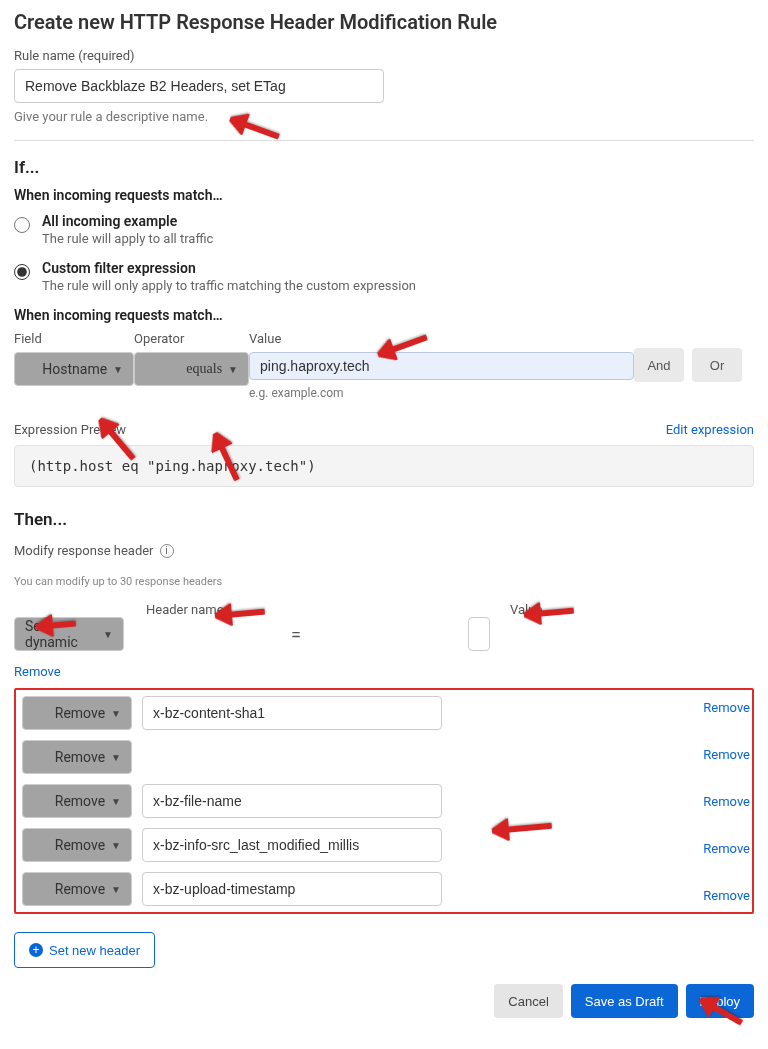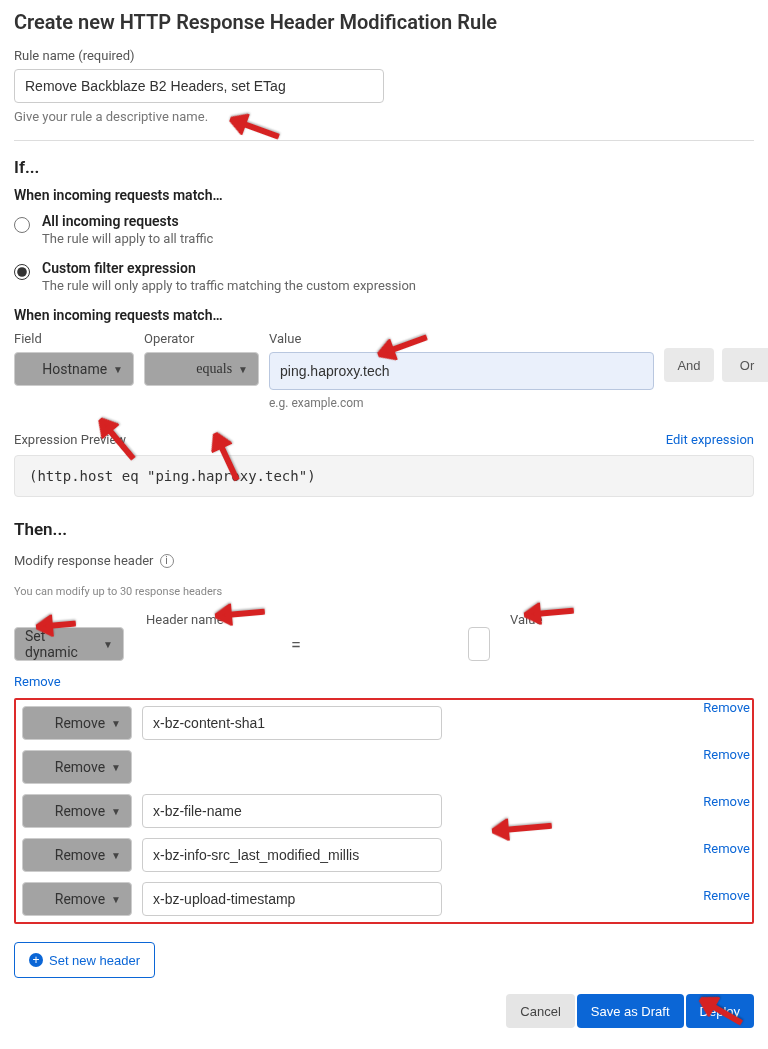--- a/index.html
+++ b/index.html
@@ -19,30 +19,30 @@
   }
   .label { font-size: 13px; color: #555; margin-bottom: 6px; display:block; }
   .helper { font-size: 13px; color: #777; margin-top: 6px; }
   .hr { height: 1px; background: #ddd; border:none; margin: 16px 0; }
   input[type=text].field {
     width: 370px; height: 34px; padding: 6px 10px;
     border: 1px solid #ccc; border-radius: 4px;
     font-size: 14px; background:#fff; color:#333;
   }
   .value-input {
-    width: 385px; height: 38px; padding: 6px 10px;
+    width: 385px; height: 28px; padding: 6px 10px;
     border: 1px solid #b9c7df; border-radius: 4px;
     font-size: 14px; background:#eaf0fb; color:#333;
   }
   .section-h { font-weight: 600; font-size: 15px; margin: 12px 0 8px; }
   .radio-row { display: flex; align-items:flex-start; gap: 12px; margin-bottom: 14px; }
   .radio-row input[type=radio] { margin-top: 4px; width:16px; height:16px; accent-color:#333; }
   .radio-row .rtitle { font-weight:600; font-size:14px; }
   .radio-row .rdesc { font-size:13px; color:#666; margin-top:2px; }
-  .filter-row { display:flex; gap:10px; align-items:flex-start; }
+  .filter-row { display:flex; align-items:flex-start; }
   .col { display:flex; flex-direction:column; }
   .select {
     height: 34px; border:1px solid #ccc; border-radius:4px; background:#a3a3a3;
     display:flex; align-items:center; justify-content:flex-end;
     padding:0 10px; font-size:14px; color:#333; cursor:pointer;
   }
   .select .chev { font-size:10px; color:#444; margin-left:6px; }
   .andor { width:50px; height:34px; background:#e9e9e9; border:none; border-radius:4px; font-size:13px; color:#555; cursor:pointer; }
   .preview-row { display:flex; justify-content:space-between; align-items:baseline; margin-top:22px; }
   .prev-label { font-size:13px; color:#555; }
@@ -63,21 +63,21 @@
   .remove-link { color:#0b66d6; font-size:13px; cursor:pointer; display:inline-block; }
   .box-red { border:2px solid #dd2a2a; border-radius:2px; padding:6px; margin-top:8px; }
   .hdr-line { display:flex; gap:10px; align-items:center; margin-bottom:10px; }
   .hdr-line:last-child { margin-bottom:0; }
   .btn-outline {
     border:1px solid #0b66d6; background:#fff; color:#0b66d6;
     height:36px; padding:0 14px; border-radius:4px; font-size:13px;
     display:inline-flex; align-items:center; gap:6px; cursor:pointer;
   }
   .plus { display:inline-flex; width:14px; height:14px; border-radius:50%; background:#0b66d6; color:#fff; align-items:center; justify-content:center; font-size:12px; line-height:1; }
-  .footer { display:flex; justify-content:flex-end; gap:2px; margin-top:16px; }
+  .footer { display:flex; justify-content:flex-end; gap:8px; margin-top:16px; }
   .btn-grey { background:#e5e5e5; border:none; height:34px; padding:0 14px; border-radius:4px; font-size:13px; color:#444; cursor:pointer; }
   .btn-blue { background:#0b66d6; border:none; height:34px; padding:0 14px; border-radius:4px; font-size:13px; color:#fff; cursor:pointer; }
   
   .arrow { position:absolute; transform-origin: right center; filter: drop-shadow(0 1px 1px rgba(0,0,0,.35)); }
   .arrow svg { display:block; }
 </style>
 </head>
 <body>
 
 
@@ -90,21 +90,21 @@
 <div class="helper">Give your rule a descriptive name.</div>
 
 <hr class="hr">
 
 <div class="section-h" style="font-size:17px;">If...</div>
 <div style="font-weight:600; font-size:14px; margin:10px 0;">When incoming requests match…</div>
 
 <div class="radio-row">
   <input type="radio" name="matchmode" style="">
   <div>
-    <div class="rtitle">All incoming requests</div>
+    <div class="rtitle">All incoming example</div>
     <div class="rdesc">The rule will apply to all traffic</div>
   </div>
 </div>
 <div class="radio-row">
   <input type="radio" name="matchmode" checked="" style="">
   <div>
     <div class="rtitle">Custom filter expression</div>
     <div class="rdesc">The rule will only apply to traffic matching the custom expression</div>
   </div>
 </div>

